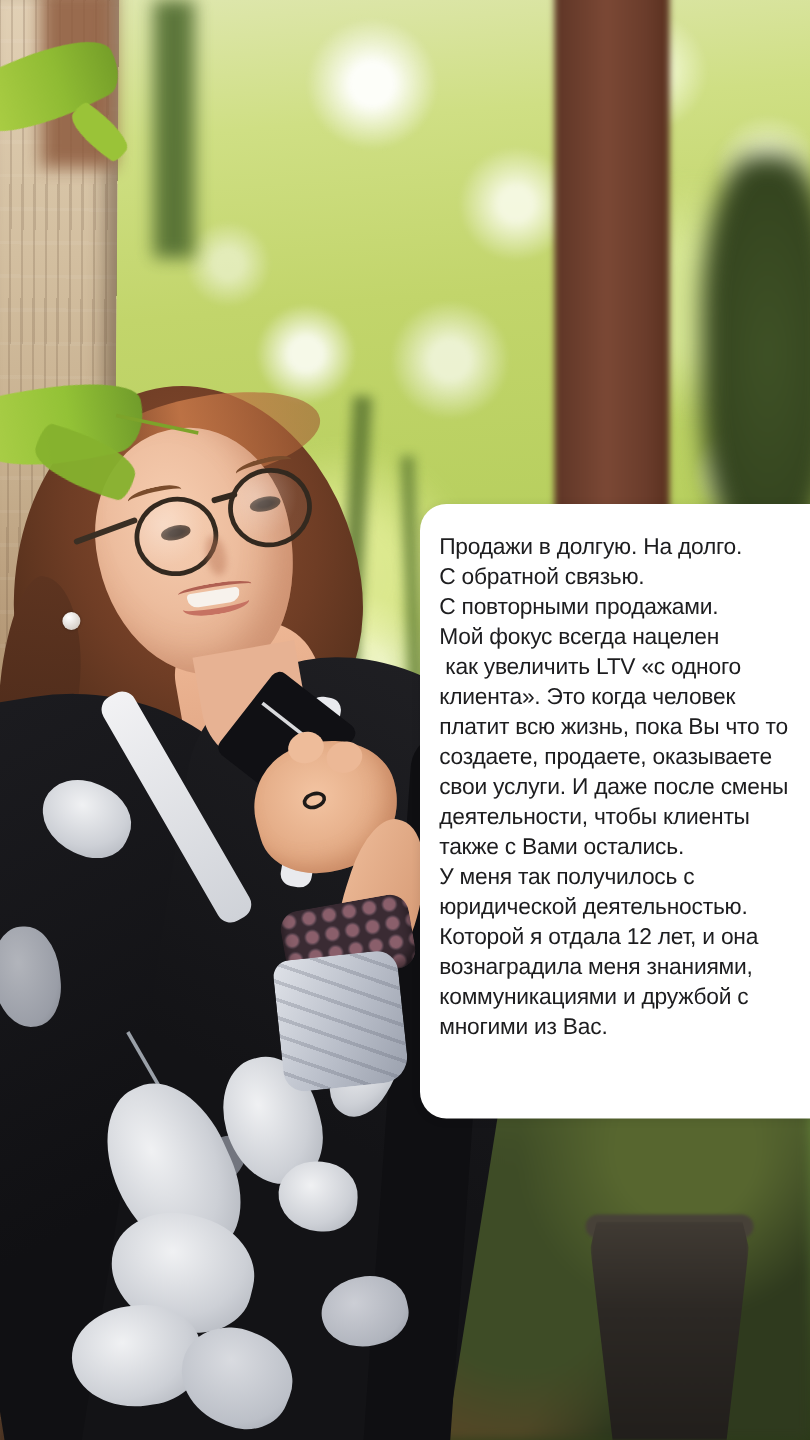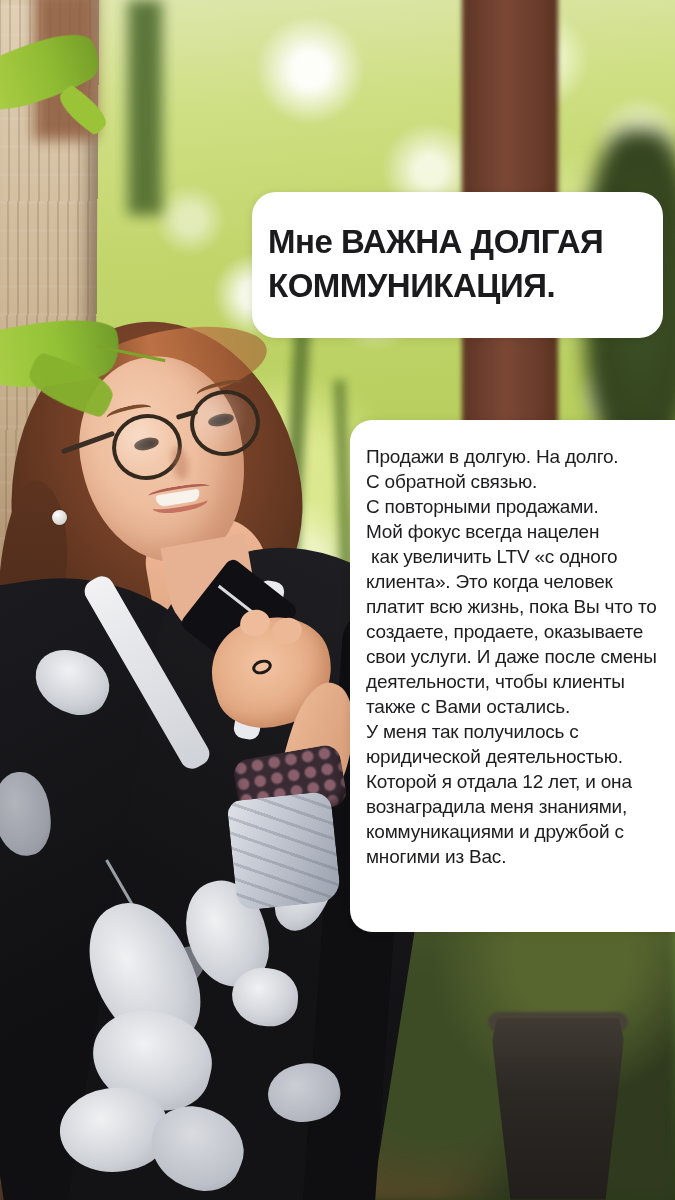--- a/index.html
+++ b/index.html
@@ -233,24 +233,20 @@
     <div class="abs bead-bracelets"></div>
     <div class="abs sleeve-cuff"></div>
   </div>
 
   <div class="abs leaf leaf-a"></div>
   <div class="abs leaf leaf-d"></div>
   <div class="abs leaf leaf-b"></div>
   <div class="abs leaf-stem"></div>
   <div class="abs leaf leaf-c"></div>
 
-  <div class="abs bubble bubble-headline">
-    <p>Мне ВАЖНА ДОЛГАЯ
-КОММУНИКАЦИЯ.</p>
-  </div>
   <div class="abs bubble bubble-body">
     <p>Продажи в долгую. На долго.
 С обратной связью.
 С повторными продажами.
 Мой фокус всегда нацелен
  как увеличить LTV «с одного
 клиента». Это когда человек
 платит всю жизнь, пока Вы что то
 создаете, продаете, оказываете
 свои услуги. И даже после смены

